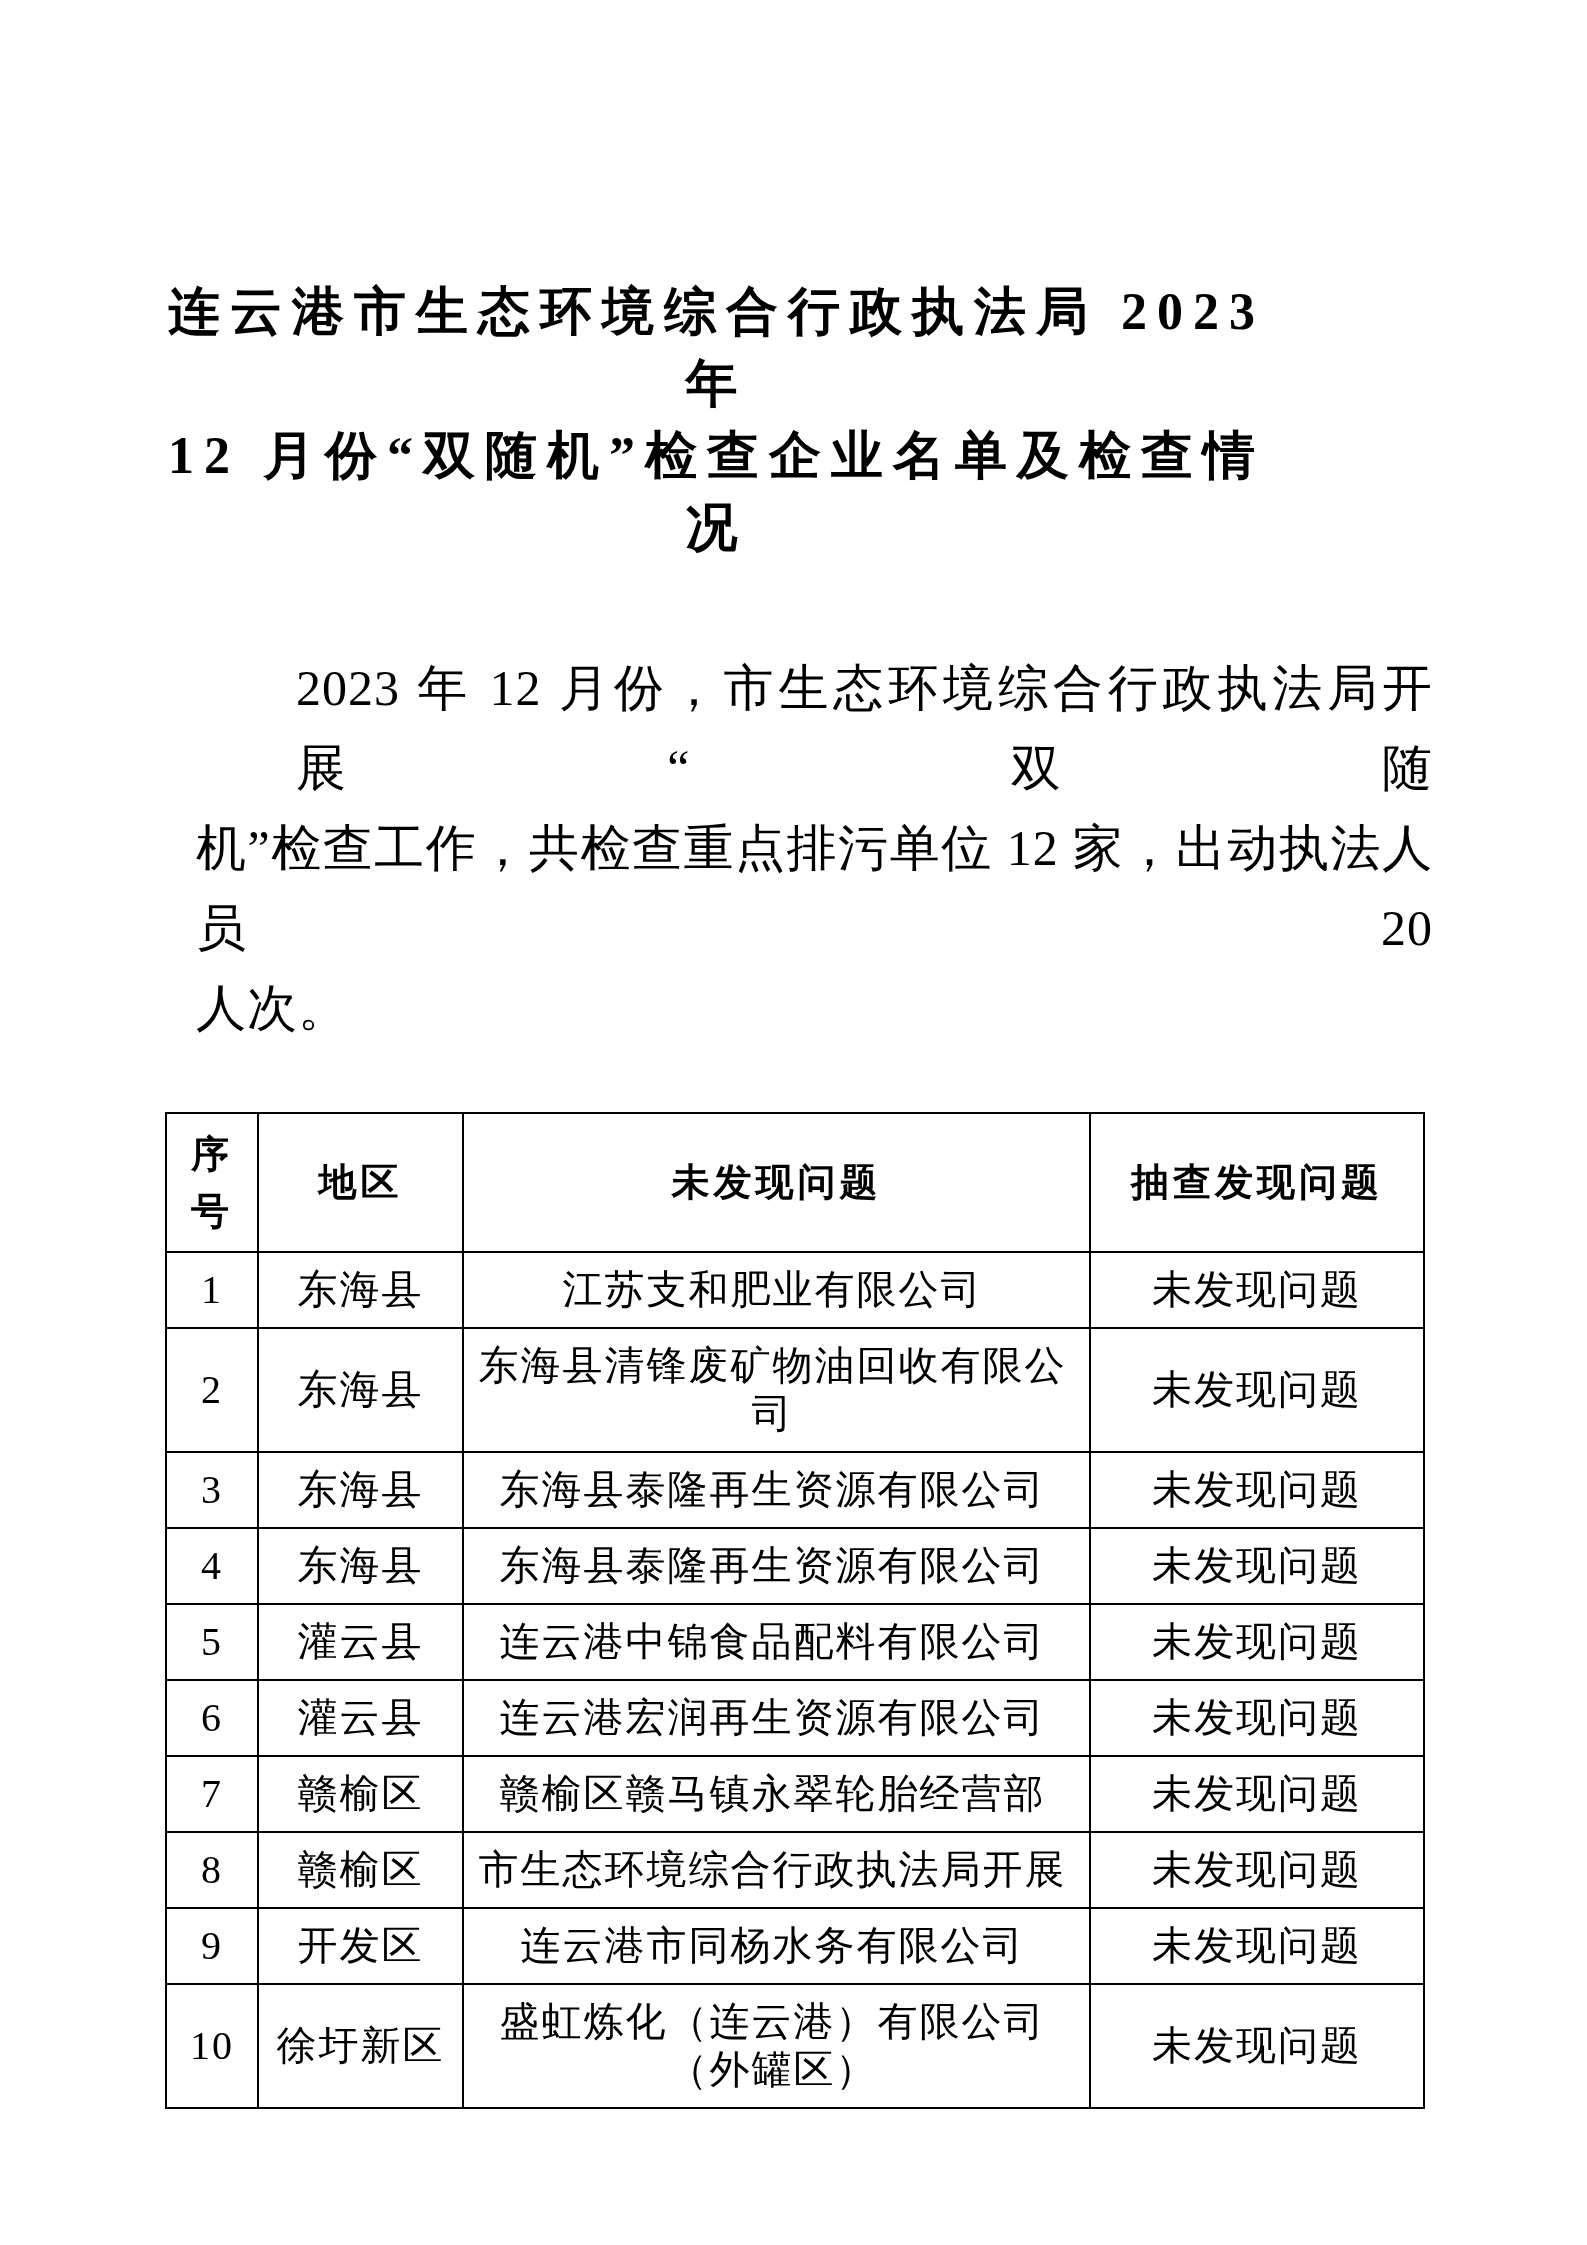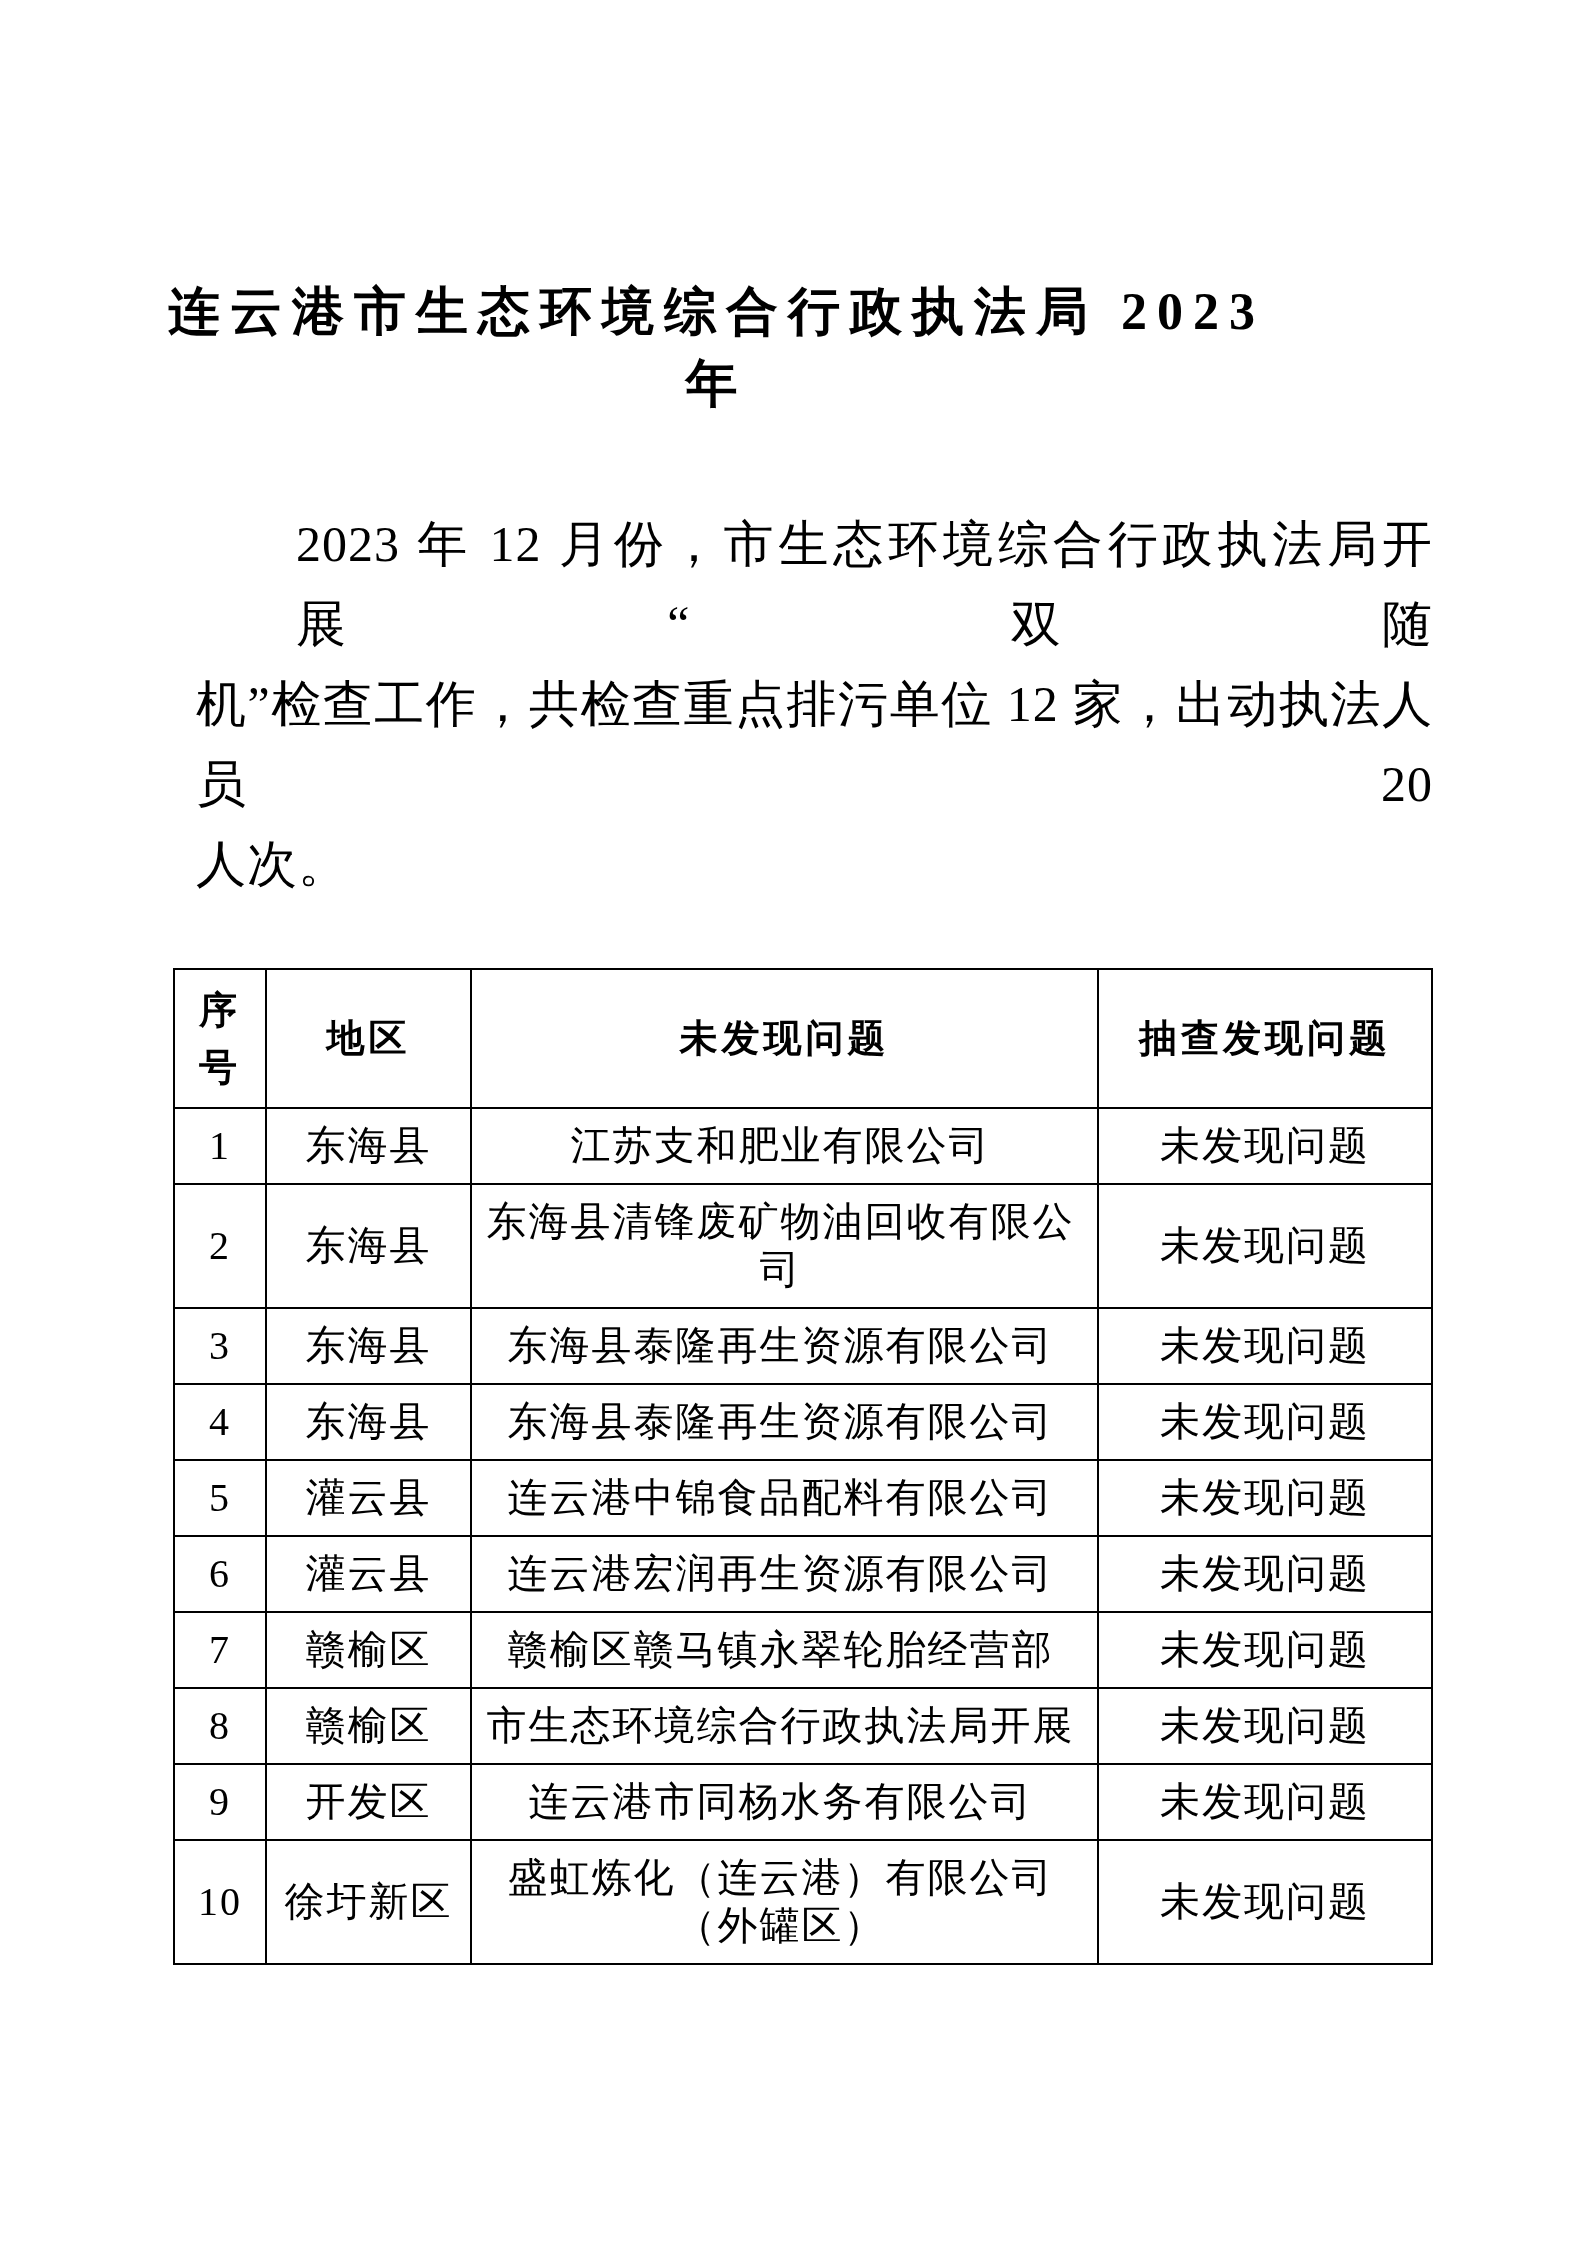--- a/index.html
+++ b/index.html
@@ -37,21 +37,21 @@
   }
   .intro-line {
     text-align: justify;
     text-align-last: justify;
   }
   .intro-line.first { padding-left: 100px; }
   .intro-line.last  { text-align-last: left; }
   
   table.inspection {
     margin-top: 64px;
-    margin-left: 23px;
+    margin-left: 15px;
     width: 1258px;
     border-collapse: collapse;
     table-layout: fixed;
   }
   col.c-no      { width: 92px; }
   col.c-region  { width: 205px; }
   col.c-company { width: 627px; }
   col.c-result  { width: 334px; }
   th, td {
     border: 2px solid #000000;
@@ -84,20 +84,21 @@
     border-radius: 26px;
   }
 </style>
 </head>
 <body>
 
 <div class="page">
 
   <h1 class="doc-title" style="margin:0; font-size:inherit;">
     <div class="doc-title">连云港市生态环境综合行政执法局 2023 年</div>
+    <div class="doc-title">12 月份“双随机”检查企业名单及检查情况</div>
   </h1>
 
   <div class="intro">
     <div class="intro-line first">2023 年 12 月份，市生态环境综合行政执法局开展“双随</div>
     <div class="intro-line">机”检查工作，共检查重点排污单位 12 家，出动执法人员 20</div>
     <div class="intro-line last">人次。</div>
   </div>
 
   <table class="inspection">
     <colgroup>

